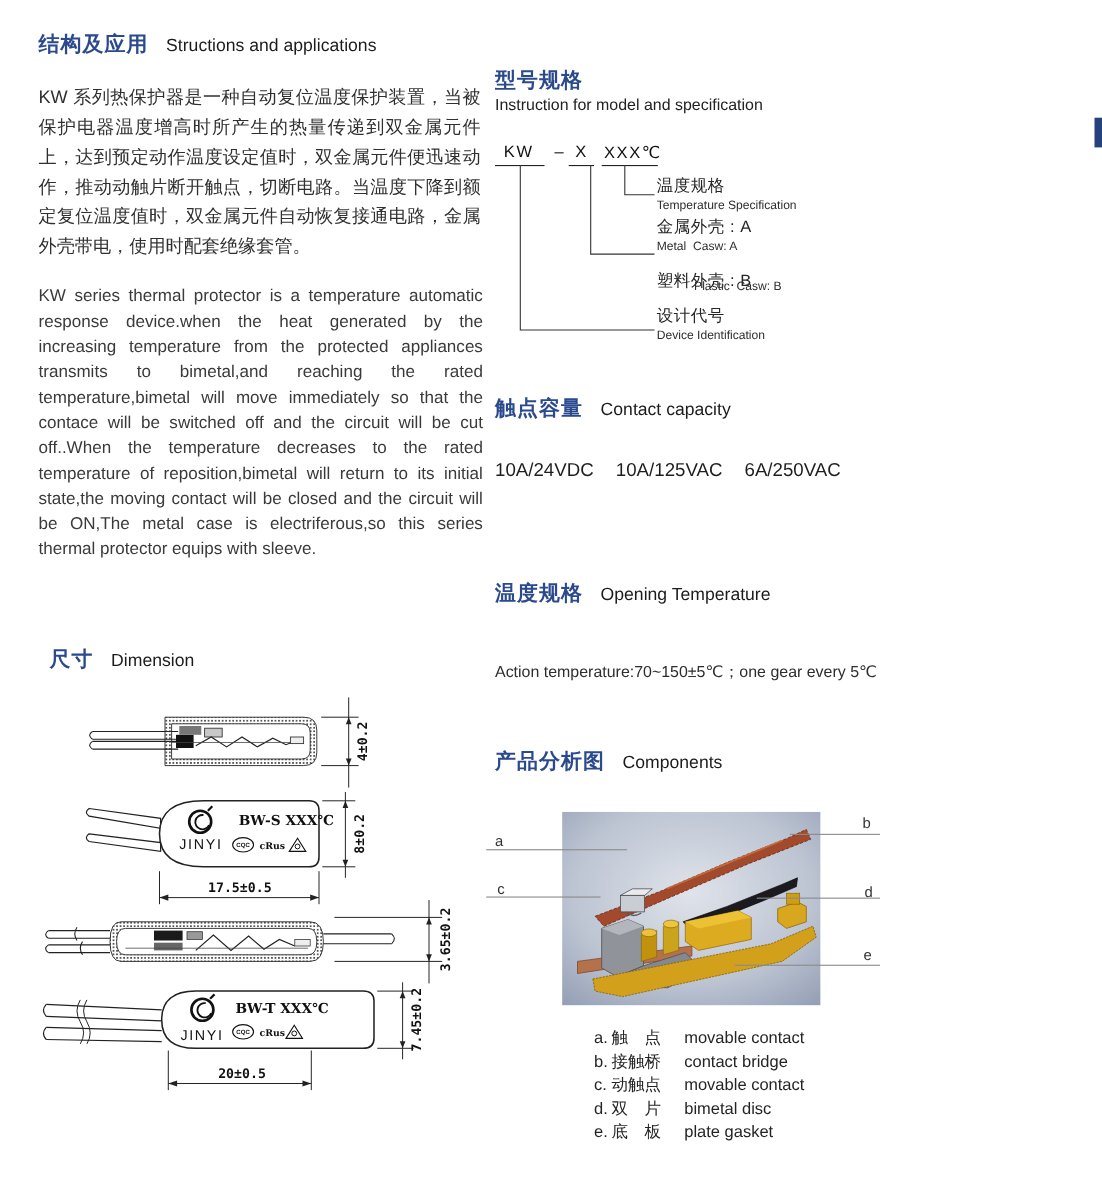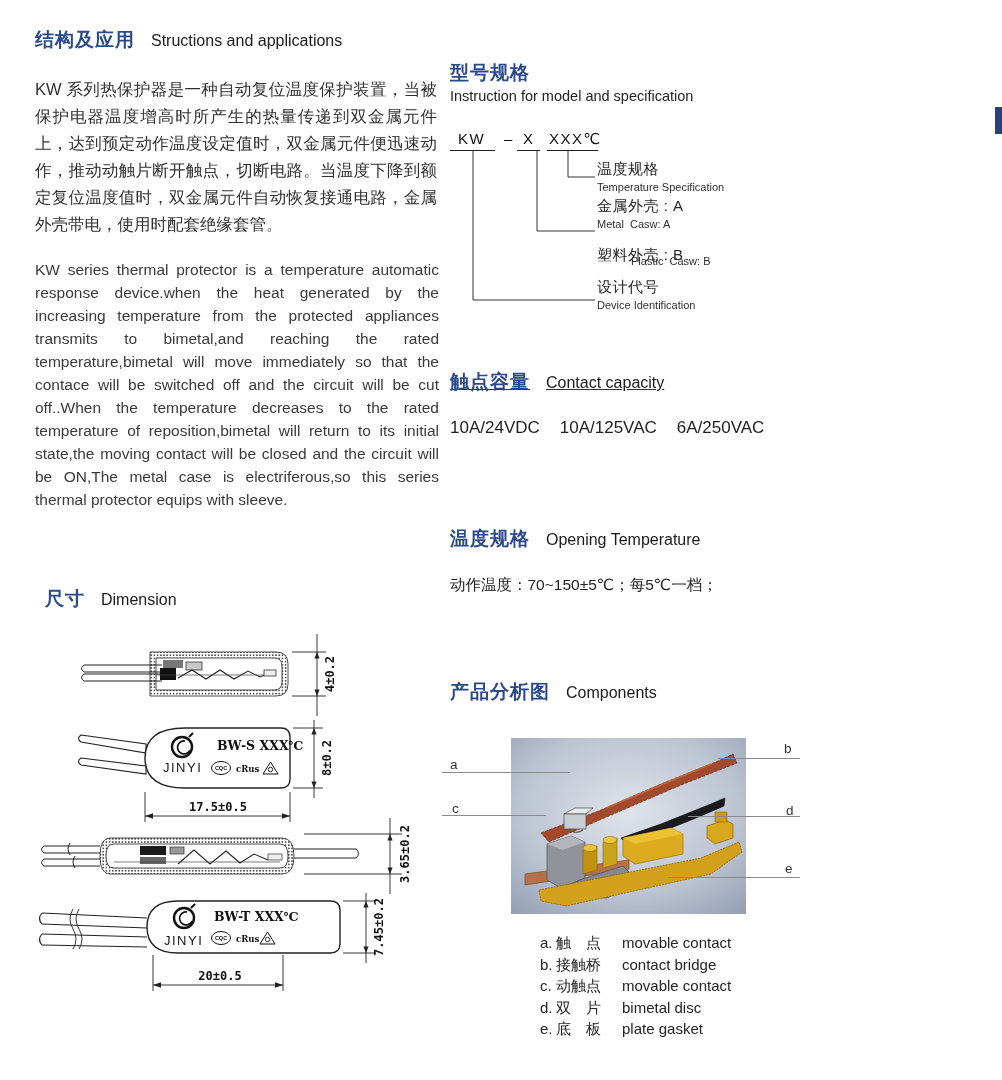--- a/index.html
+++ b/index.html
@@ -68,35 +68,35 @@
 
   <span class="abs mlabel-zh" style="left:597px;top:160px;">温度规格</span>
   <span class="abs mlabel-en" style="left:597px;top:181px;">Temperature Specification</span>
   <span class="abs mlabel-zh" style="left:597px;top:197px;">金属外壳 : A</span>
   <span class="abs mlabel-en" style="left:597px;top:218px;">Metal  Casw: A</span>
   <span class="abs mlabel-zh" style="left:597px;top:246px;">塑料外壳 : B</span>
   <span class="abs mlabel-en" style="left:631px;top:255px;">Plastic  Casw: B</span>
   <span class="abs mlabel-zh" style="left:597px;top:278px;">设计代号</span>
   <span class="abs mlabel-en" style="left:597px;top:299px;">Device Identification</span>
 
-  <div class="abs sec-head" style="left:450px;top:369px;text-decoration:underline;">
+  <div class="abs sec-head" style="left:450px;top:358px;">
     <span class="sec-zh">触点容量</span>
     <span class="sec-en">Contact capacity</span>
   </div>
   <div class="abs ratings" style="left:450px;top:418px;">
     <span>10A/24VDC</span>
     <span>10A/125VAC</span>
     <span>6A/250VAC</span>
   </div>
 
   <div class="abs sec-head" style="left:450px;top:526px;">
     <span class="sec-zh">温度规格</span>
     <span class="sec-en">Opening Temperature</span>
   </div>
-  <div class="abs temp-zh" style="left:450px;top:575px;">动作温度：70~150±5℃；每5℃一档；</div>
+  <div class="abs temp-en" style="left:450px;top:601px;">Action temperature:70~150±5℃；one gear every 5℃</div>
 
   <div class="abs sec-head" style="left:45px;top:586px;">
     <span class="sec-zh">尺寸</span>
     <span class="sec-en">Dimension</span>
   </div>
 
   <svg class="abs" style="left:60px;top:628px;" width="290" height="92" viewBox="0 0 290 92">
     <defs>
         <pattern id="stipA" width="3.2" height="3.2" patternUnits="userSpaceOnUse">
           <circle cx="1.6" cy="1.6" r="0.85" fill="#2a2a2a"></circle>

